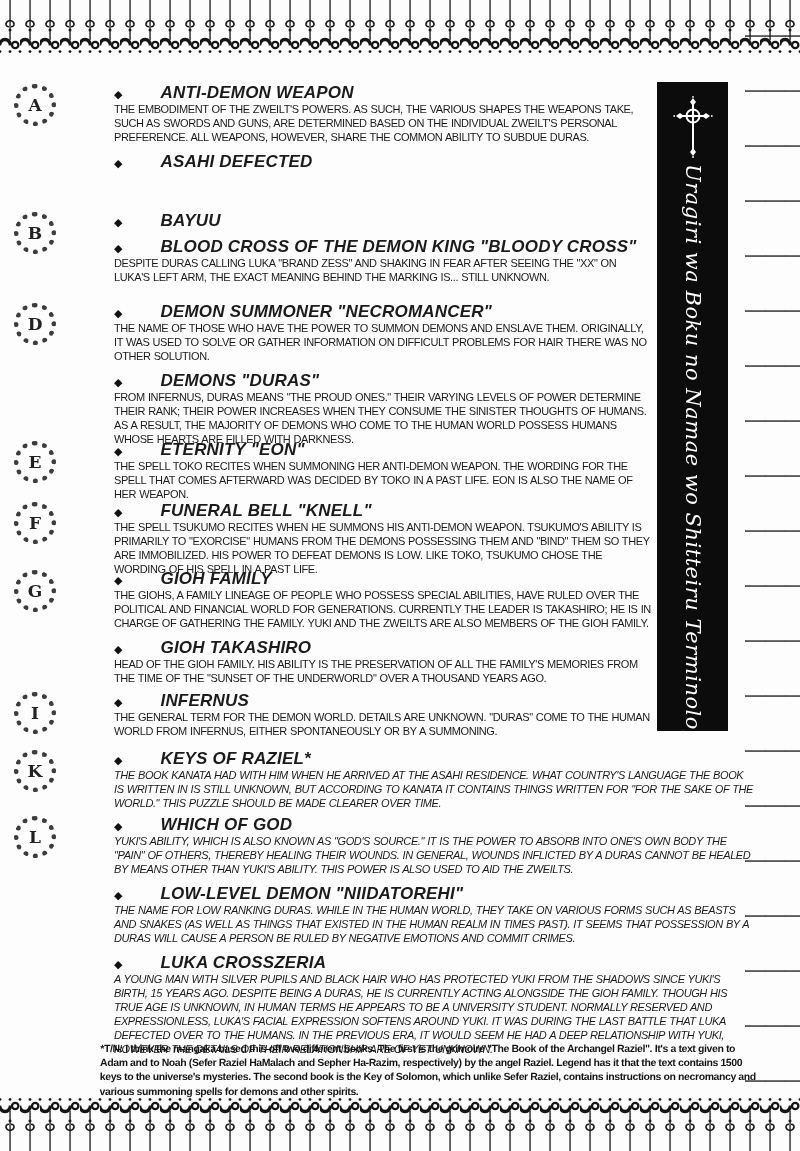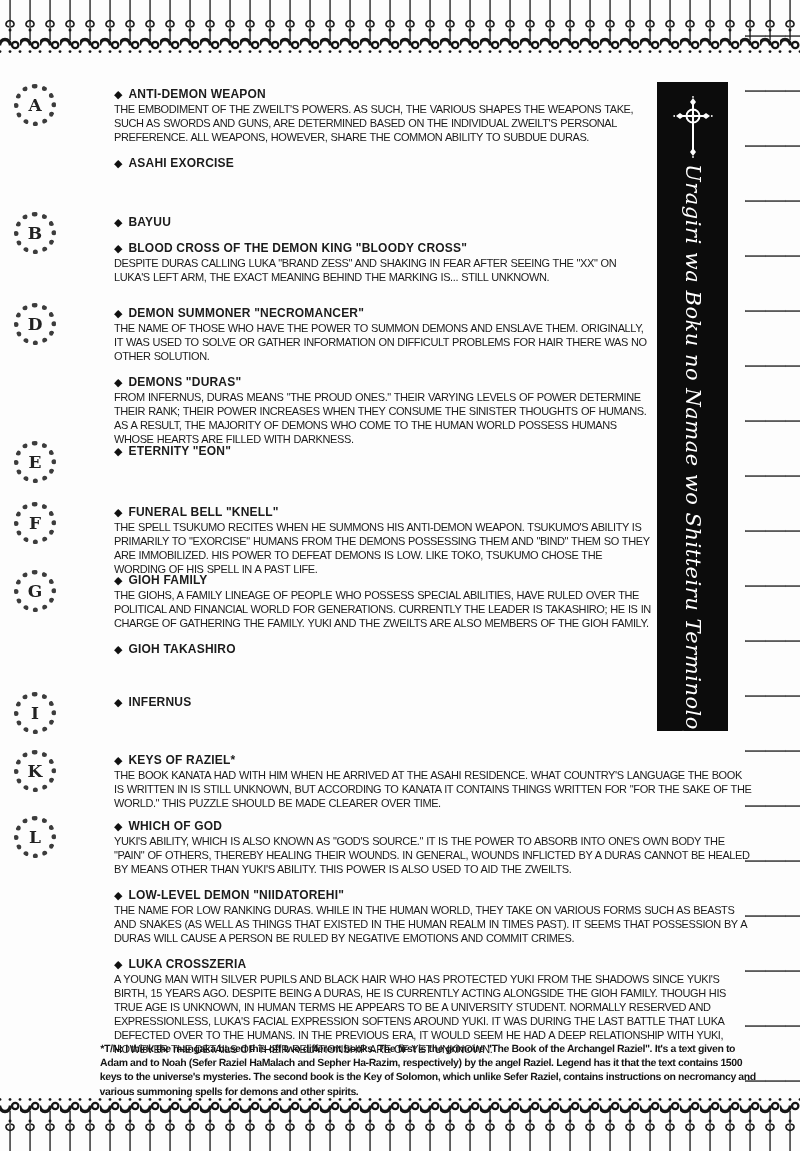--- a/index.html
+++ b/index.html
@@ -10,35 +10,35 @@
   }
   
   .border{position:absolute;pointer-events:none;}
   .border-top{top:0;left:0;}
   .border-bottom{bottom:0;left:0;}
   .border-right{top:26px;right:0;}
   
   .glossary{position:absolute;left:14px;top:0;right:0;bottom:0;}
   .group{position:absolute;left:0;padding-left:100px;width:736px;}
   .group .definition{max-width:537px;}
-  .group.wide .definition{max-width:640px;}
+  .group.wide .definition{max-width:640px;font-style:italic;}
   .badge{
     position:absolute;left:0;top:-2px;width:32px;height:32px;
     border:5px dotted #3c3c3c;border-radius:50%;
     display:flex;align-items:center;justify-content:center;
     background:#fdfdfd;
   }
   .badge-letter{
     font-family:"DejaVu Serif",serif;font-weight:bold;font-size:17px;color:#222;
     line-height:1;
   }
   .entry + .entry{margin-top:11px;}
   .term-line{line-height:14px;margin-bottom:1px;white-space:nowrap;}
   .bullet{font-size:11px;margin-right:6px;color:#111;}
-  .term{font-weight:bold;font-size:12px;letter-spacing:.2px;}
+  .term{font-weight:bold;font-style:italic;font-size:17px;letter-spacing:.2px;margin-left:32px;}
   .definition{font-size:11px;line-height:14px;letter-spacing:-.4px;word-spacing:.5px;}
   
   .banner{
     position:absolute;left:657px;top:82px;width:71px;height:649px;
     background:#0c0c0c;display:flex;flex-direction:column;align-items:center;
     padding-top:14px;box-sizing:border-box;
   }
   .banner-cross{flex:0 0 auto;}
   .banner-title{
     flex:1 1 auto;margin-top:6px;color:#fff;
@@ -121,21 +121,21 @@
     </div>
     <div class="entries">
           <div class="entry">
     <div class="term-line">
       <span class="bullet">◆</span><span class="term">ANTI-DEMON WEAPON</span>
     </div>
     <div class="definition">THE EMBODIMENT OF THE ZWEILT'S POWERS. AS SUCH, THE VARIOUS SHAPES THE WEAPONS TAKE, SUCH AS SWORDS AND GUNS, ARE DETERMINED BASED ON THE INDIVIDUAL ZWEILT'S PERSONAL PREFERENCE. ALL WEAPONS, HOWEVER, SHARE THE COMMON ABILITY TO SUBDUE DURAS.</div>
   </div>
           <div class="entry">
     <div class="term-line">
-      <span class="bullet">◆</span><span class="term">ASAHI EXORCISE</span>
+      <span class="bullet">◆</span><span class="term">ASAHI DEFECTED</span>
     </div>
   </div>
         </div>
   </section>
       <section class="group" style="top: 214px;">
     <div class="badge">
       <span class="badge-letter">B</span>
     </div>
     <div class="entries">
           <div class="entry">
@@ -172,20 +172,21 @@
   </section>
       <section class="group" style="top: 443px;">
     <div class="badge">
       <span class="badge-letter">E</span>
     </div>
     <div class="entries">
           <div class="entry">
     <div class="term-line">
       <span class="bullet">◆</span><span class="term">ETERNITY "EON"</span>
     </div>
+    <div class="definition">THE SPELL TOKO RECITES WHEN SUMMONING HER ANTI-DEMON WEAPON. THE WORDING FOR THE SPELL THAT COMES AFTERWARD WAS DECIDED BY TOKO IN A PAST LIFE. EON IS ALSO THE NAME OF HER WEAPON.</div>
   </div>
         </div>
   </section>
       <section class="group" style="top: 504px;">
     <div class="badge">
       <span class="badge-letter">F</span>
     </div>
     <div class="entries">
           <div class="entry">
     <div class="term-line">
@@ -203,32 +204,34 @@
           <div class="entry">
     <div class="term-line">
       <span class="bullet">◆</span><span class="term">GIOH FAMILY</span>
     </div>
     <div class="definition">THE GIOHS, A FAMILY LINEAGE OF PEOPLE WHO POSSESS SPECIAL ABILITIES, HAVE RULED OVER THE POLITICAL AND FINANCIAL WORLD FOR GENERATIONS. CURRENTLY THE LEADER IS TAKASHIRO; HE IS IN CHARGE OF GATHERING THE FAMILY. YUKI AND THE ZWEILTS ARE ALSO MEMBERS OF THE GIOH FAMILY.</div>
   </div>
           <div class="entry">
     <div class="term-line">
       <span class="bullet">◆</span><span class="term">GIOH TAKASHIRO</span>
     </div>
+    <div class="definition">HEAD OF THE GIOH FAMILY. HIS ABILITY IS THE PRESERVATION OF ALL THE FAMILY'S MEMORIES FROM THE TIME OF THE "SUNSET OF THE UNDERWORLD" OVER A THOUSAND YEARS AGO.</div>
   </div>
         </div>
   </section>
       <section class="group" style="top: 694px;">
     <div class="badge">
       <span class="badge-letter">I</span>
     </div>
     <div class="entries">
           <div class="entry">
     <div class="term-line">
       <span class="bullet">◆</span><span class="term">INFERNUS</span>
     </div>
+    <div class="definition">THE GENERAL TERM FOR THE DEMON WORLD. DETAILS ARE UNKNOWN. "DURAS" COME TO THE HUMAN WORLD FROM INFERNUS, EITHER SPONTANEOUSLY OR BY A SUMMONING.</div>
   </div>
         </div>
   </section>
       <section class="group wide" style="top: 752px;">
     <div class="badge">
       <span class="badge-letter">K</span>
     </div>
     <div class="entries">
           <div class="entry">
     <div class="term-line">

